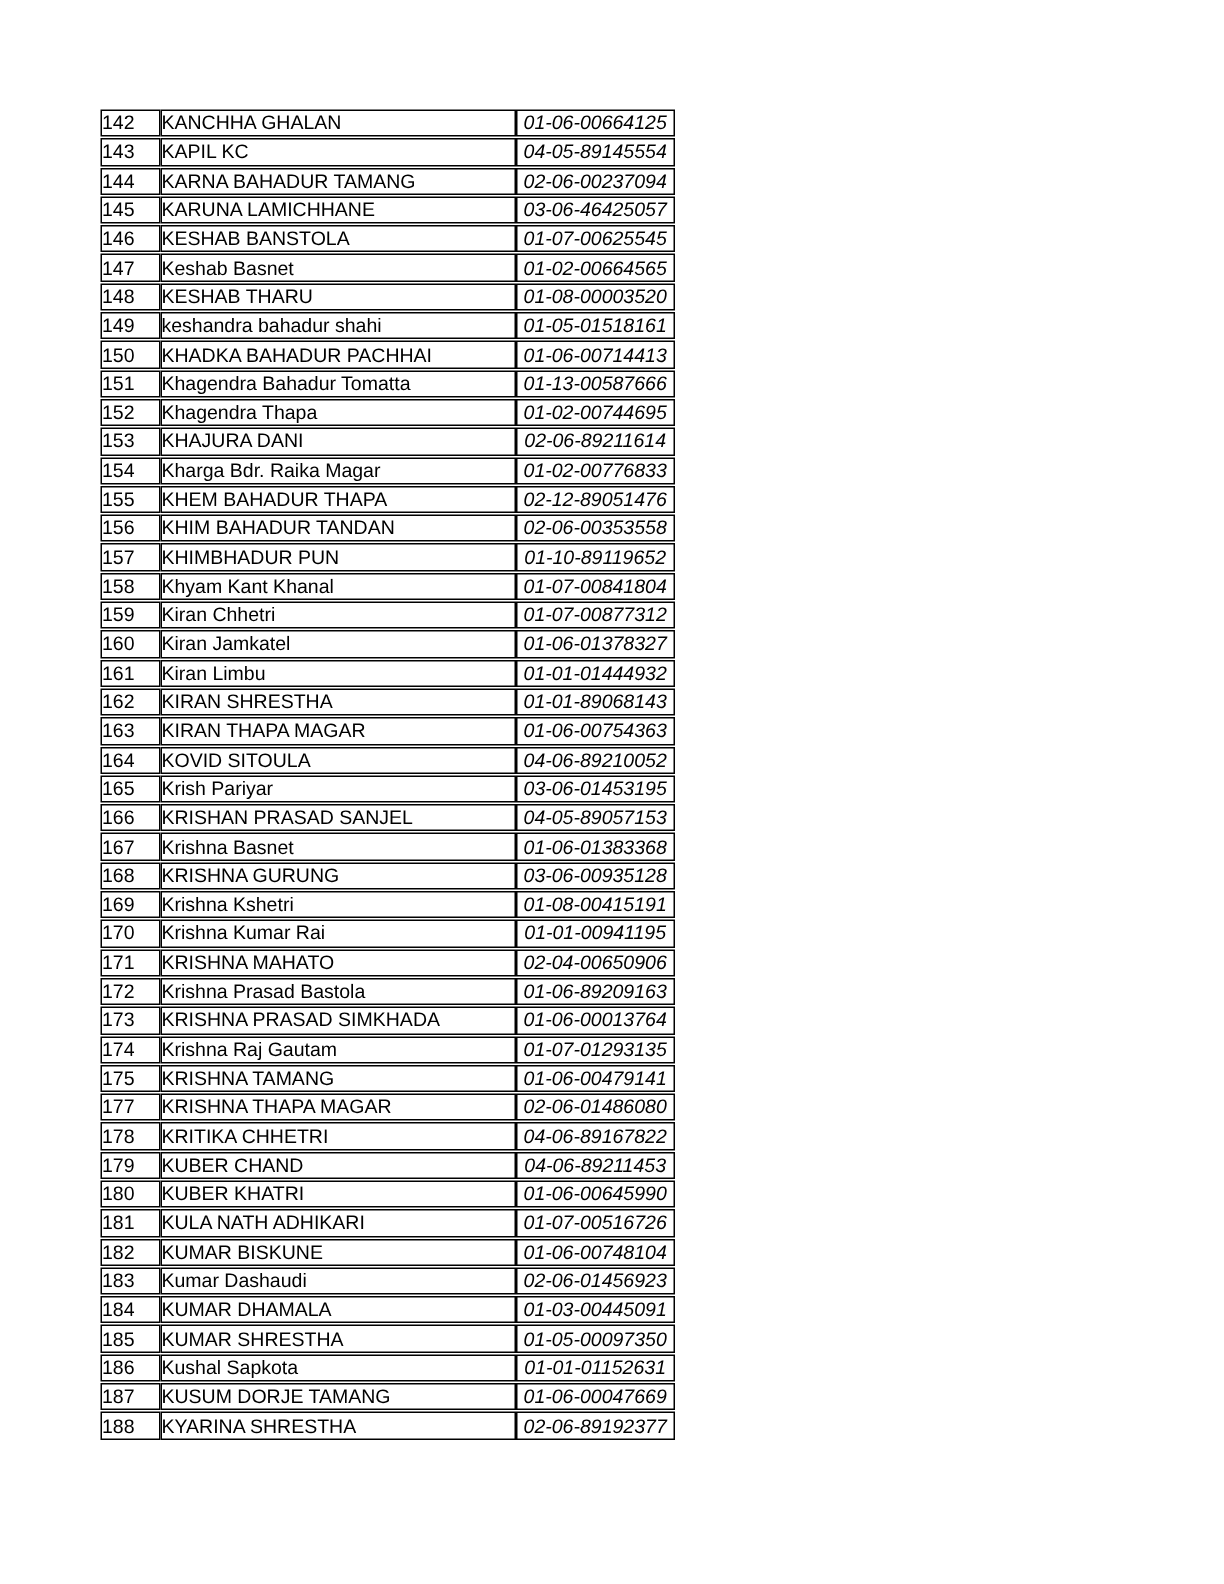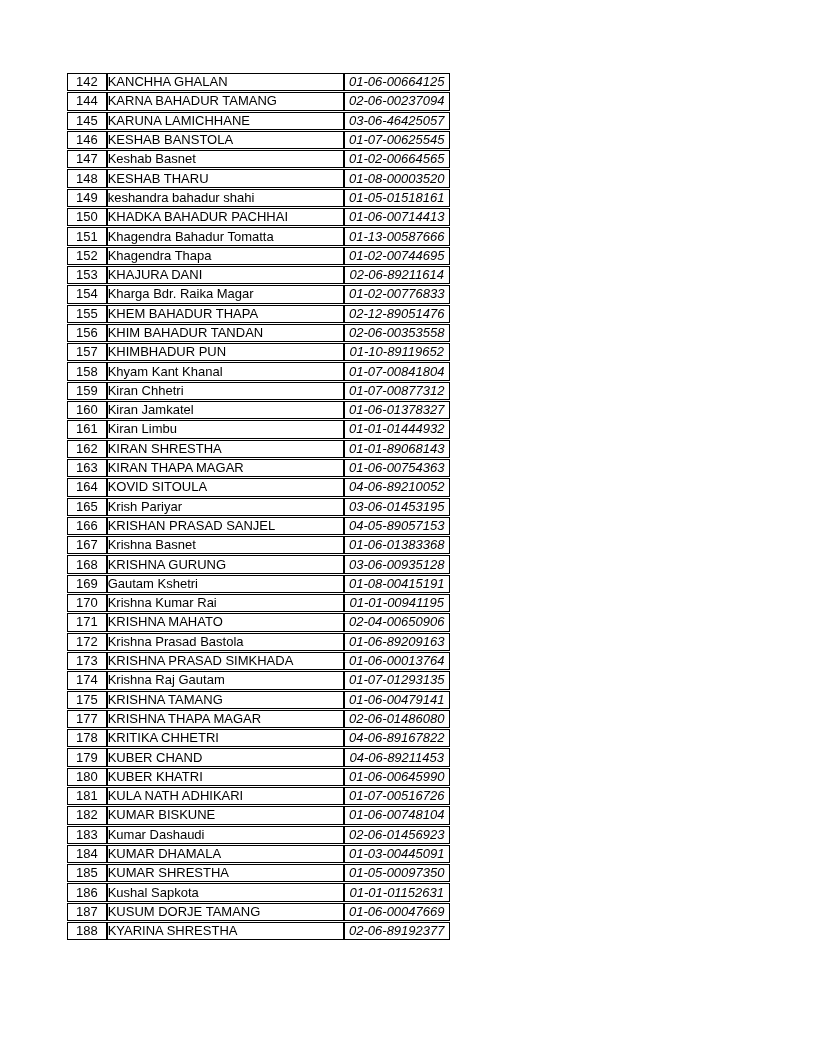--- a/index.html
+++ b/index.html
@@ -40,21 +40,21 @@
     font-size: 13px;
     line-height: 16px;
     padding: 0;
     overflow: hidden;
     white-space: nowrap;
     vertical-align: middle;
     background: #ffffff;
   }
   td.col-index {
     width: 38px;
-    text-align: center;
+    text-align: left;
     padding-right: 6px;
   }
   td.col-name {
     width: 227px;
     text-align: left;
     padding-left: 4px;
   }
   td.col-id {
     width: 102px;
     text-align: center;
@@ -68,20 +68,25 @@
 <div class="page">
   <div class="sheet">
     <table class="roster">
       <tbody>
           <tr>
     <td class="col-index">142</td>
     <td class="col-name">KANCHHA GHALAN</td>
     <td class="col-id">01-06-00664125</td>
   </tr>
           <tr>
+    <td class="col-index">143</td>
+    <td class="col-name">KAPIL KC</td>
+    <td class="col-id">04-05-89145554</td>
+  </tr>
+          <tr>
     <td class="col-index">144</td>
     <td class="col-name">KARNA BAHADUR TAMANG</td>
     <td class="col-id">02-06-00237094</td>
   </tr>
           <tr>
     <td class="col-index">145</td>
     <td class="col-name">KARUNA LAMICHHANE</td>
     <td class="col-id">03-06-46425057</td>
   </tr>
           <tr>
@@ -194,21 +199,21 @@
     <td class="col-name">Krishna Basnet</td>
     <td class="col-id">01-06-01383368</td>
   </tr>
           <tr>
     <td class="col-index">168</td>
     <td class="col-name">KRISHNA GURUNG</td>
     <td class="col-id">03-06-00935128</td>
   </tr>
           <tr>
     <td class="col-index">169</td>
-    <td class="col-name">Gautam Kshetri</td>
+    <td class="col-name">Krishna Kshetri</td>
     <td class="col-id">01-08-00415191</td>
   </tr>
           <tr>
     <td class="col-index">170</td>
     <td class="col-name">Krishna Kumar Rai</td>
     <td class="col-id">01-01-00941195</td>
   </tr>
           <tr>
     <td class="col-index">171</td>
     <td class="col-name">KRISHNA MAHATO</td>

